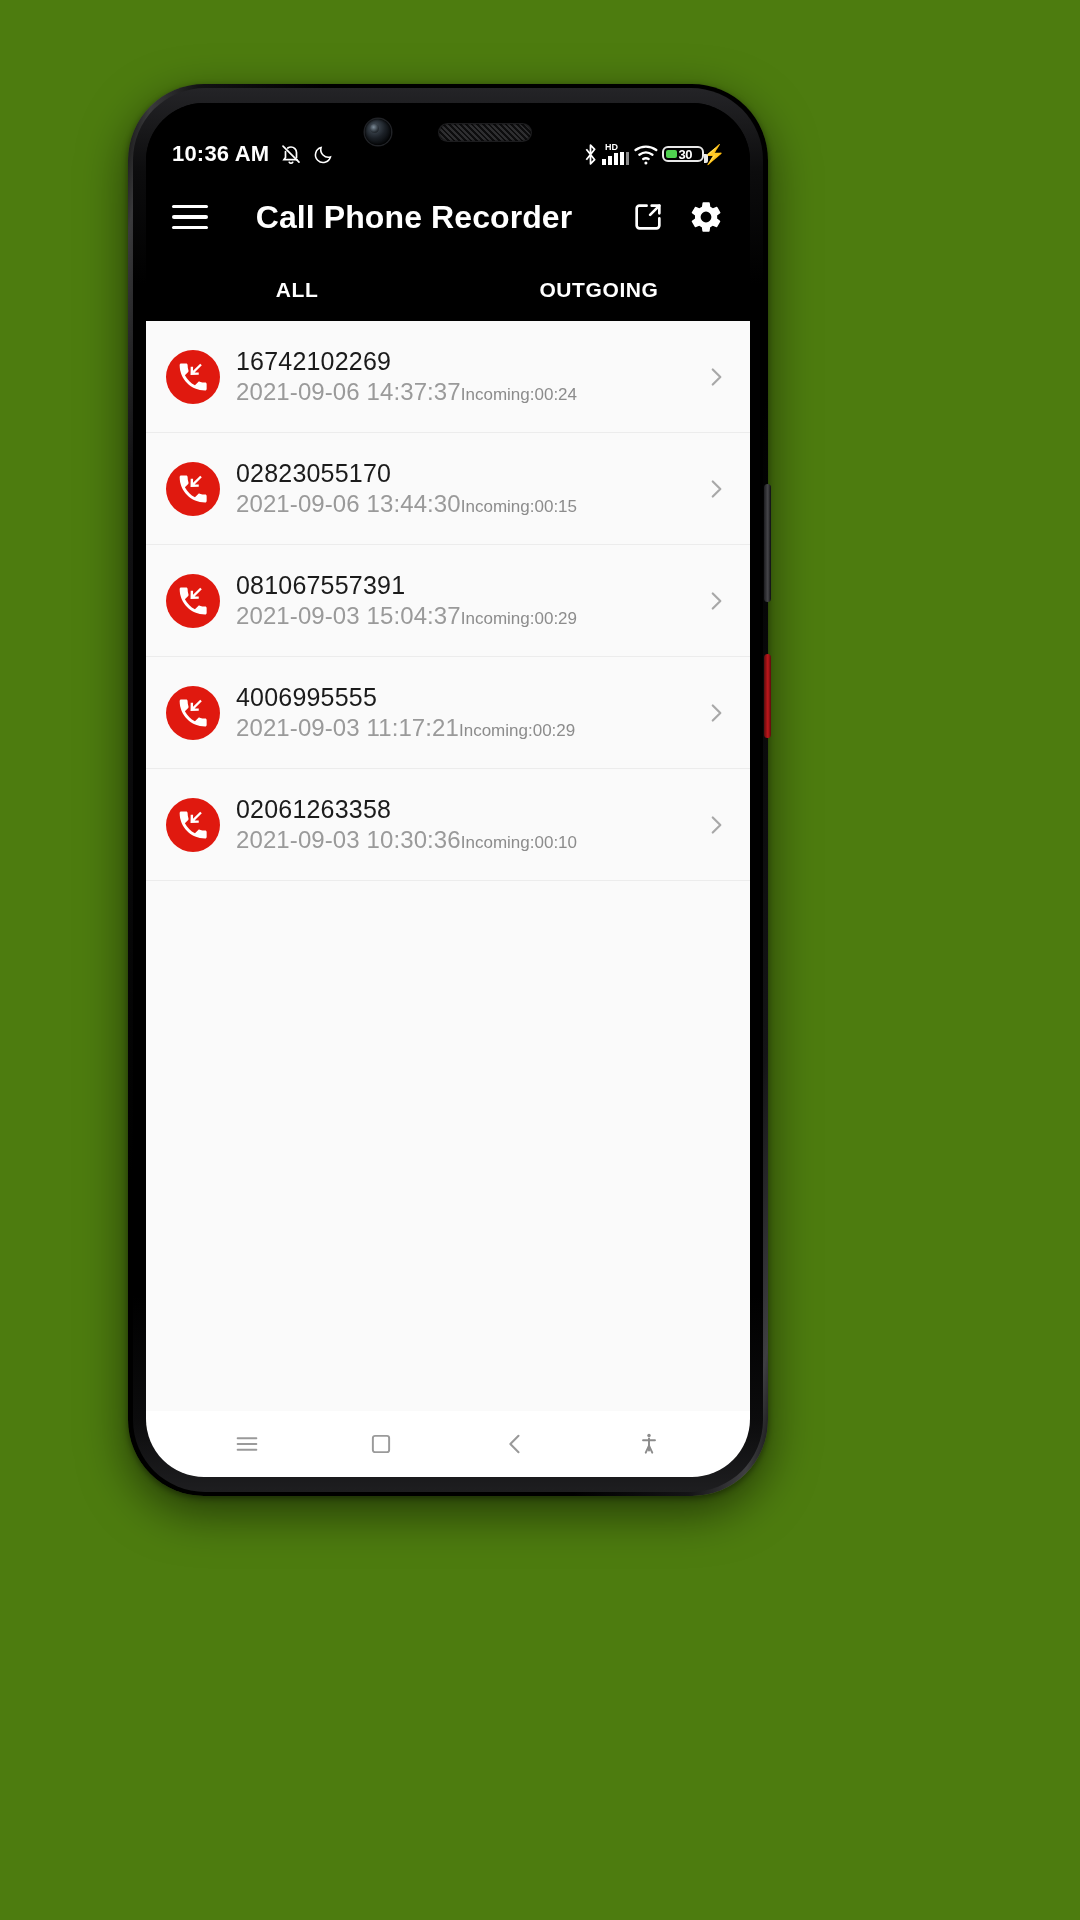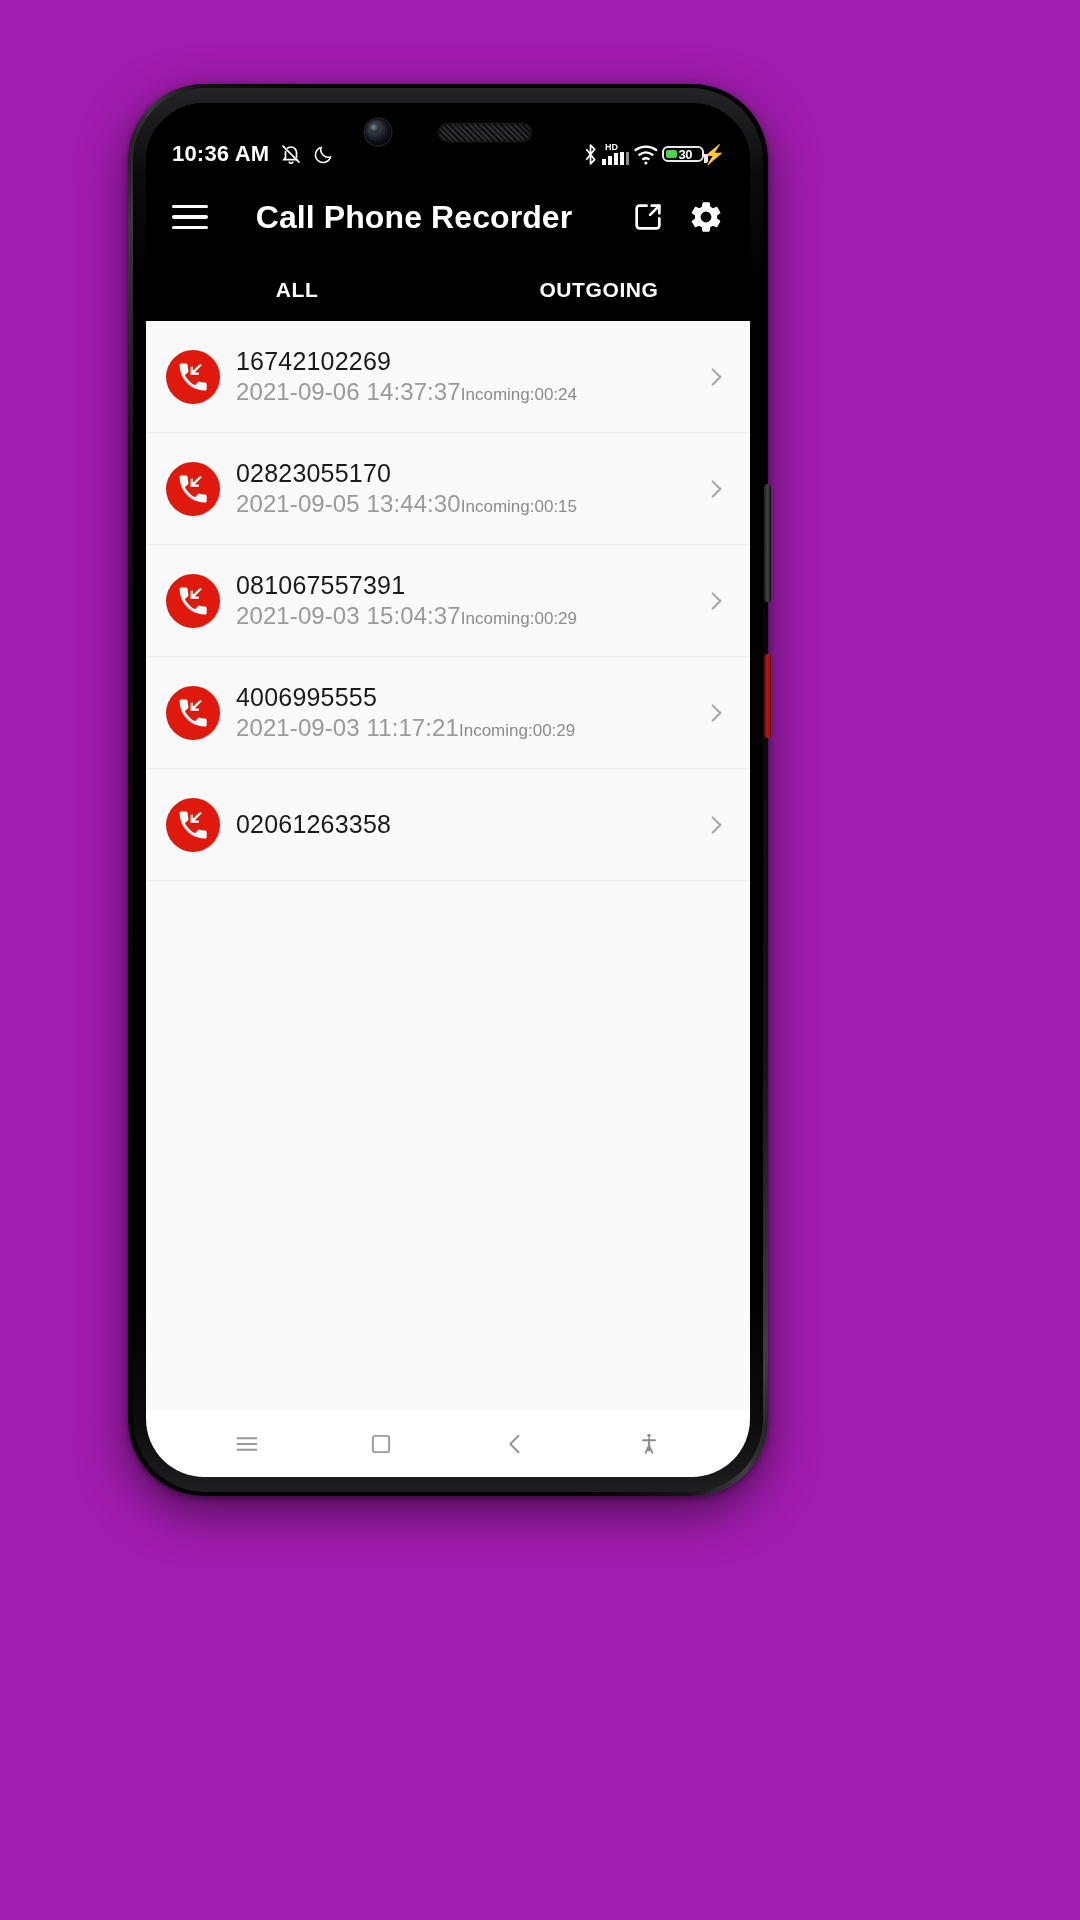--- a/index.html
+++ b/index.html
@@ -4,21 +4,21 @@
 <style>
   * { margin:0; padding:0; box-sizing:border-box; }
   html,body {
     width:1080px; height:1920px;
     background:#ffffff;
     font-family:"Liberation Sans", sans-serif;
     overflow:hidden;
   }
 
   
-  .stage { position:relative; width:1080px; height:1920px; background:#a21caf; }
+  .stage { position:relative; width:1080px; height:1920px; background:#4d7c0f; }
 
   .phone-outer {
     position:absolute;
     left:128px; top:84px;
     width:640px; height:1412px;
     border-radius:76px;
     background:
       linear-gradient(100deg,#0a0a0a 0%, #3a3a3c 3%, #121214 8%, #000 22%,
                       #000 78%, #141416 91%, #3f3f42 97%, #0a0a0a 100%);
     box-shadow:0 16px 48px rgba(0,0,0,.55), 0 2px 6px rgba(0,0,0,.4);
@@ -294,21 +294,21 @@
         <div class="call-row">
           <div class="call-ic">
             <svg width="36" height="36" viewBox="0 0 24 24" fill="#fff">
               <path d="M6.6 10.8c1.5 2.9 3.8 5.2 6.7 6.7l2.2-2.2c.3-.3.7-.4 1-.2 1.1.4 2.3.6 3.6.6.6 0 1 .4 1 1V20c0 .6-.4 1-1 1-9.4 0-17-7.6-17-17 0-.6.4-1 1-1h3.3c.6 0 1 .4 1 1 0 1.2.2 2.4.6 3.6.1.3 0 .7-.2 1l-2.2 2.2z"></path>
               <path d="M16.8 3.1 12 7.9l.05-2.75-1.6-.03-.1 5.5 5.5-.1-.03-1.6-2.75.05 4.8-4.8z"></path>
             </svg>
           </div>
           <div class="call-txt">
             <div class="call-num">02823055170</div>
             <div class="call-meta">
-              <span class="call-date">2021-09-05 13:44:30</span>
+              <span class="call-date">2021-09-06 13:44:30</span>
               <span class="call-dur">Incoming:00:15</span>
             </div>
           </div>
           <div class="chev">
             <svg width="26" height="26" viewBox="0 0 24 24" fill="none" stroke="#a8a8a8" stroke-width="2" stroke-linecap="round" stroke-linejoin="round">
                 <path d="M9 5l7 7-7 7"></path>
               </svg>
           </div>
         </div>
 
@@ -356,20 +356,24 @@
 
         <div class="call-row">
           <div class="call-ic">
             <svg width="36" height="36" viewBox="0 0 24 24" fill="#fff">
               <path d="M6.6 10.8c1.5 2.9 3.8 5.2 6.7 6.7l2.2-2.2c.3-.3.7-.4 1-.2 1.1.4 2.3.6 3.6.6.6 0 1 .4 1 1V20c0 .6-.4 1-1 1-9.4 0-17-7.6-17-17 0-.6.4-1 1-1h3.3c.6 0 1 .4 1 1 0 1.2.2 2.4.6 3.6.1.3 0 .7-.2 1l-2.2 2.2z"></path>
               <path d="M16.8 3.1 12 7.9l.05-2.75-1.6-.03-.1 5.5 5.5-.1-.03-1.6-2.75.05 4.8-4.8z"></path>
             </svg>
           </div>
           <div class="call-txt">
             <div class="call-num">02061263358</div>
+            <div class="call-meta">
+              <span class="call-date">2021-09-03 10:30:36</span>
+              <span class="call-dur">Incoming:00:10</span>
+            </div>
           </div>
           <div class="chev">
             <svg width="26" height="26" viewBox="0 0 24 24" fill="none" stroke="#a8a8a8" stroke-width="2" stroke-linecap="round" stroke-linejoin="round">
                 <path d="M9 5l7 7-7 7"></path>
               </svg>
           </div>
         </div>
 
       </div>
 

